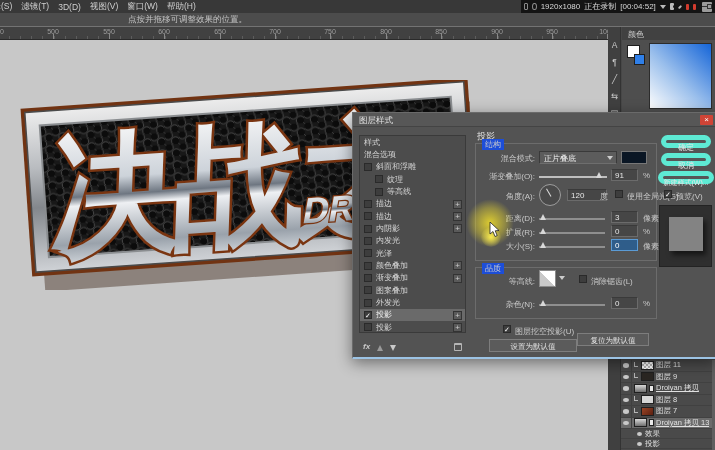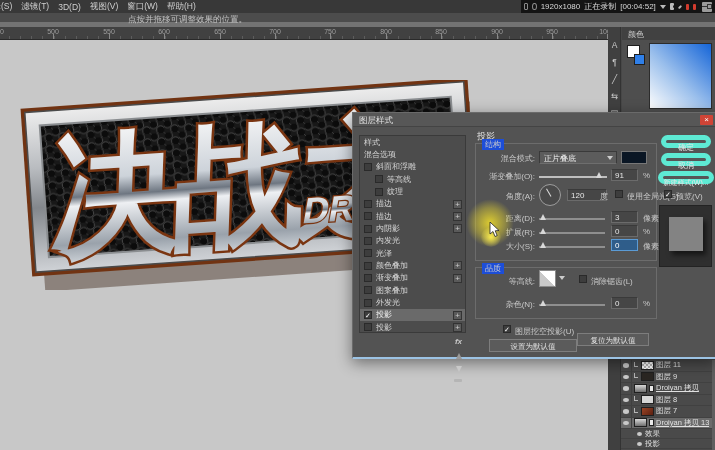--- a/index.html
+++ b/index.html
@@ -22,21 +22,21 @@
   .rec-cam{width:9px;height:7px;background:#bbb;border-radius:1px;position:relative;}
   .rec-cam::after{content:"";position:absolute;left:3px;top:2px;width:3px;height:3px;border-radius:50%;background:#141414;}
   .rec-pen{width:9px;height:2px;background:#bbb;transform:rotate(-45deg);border-radius:1px;}
   .rec-dot{width:6px;height:6px;background:#d23b2e;border-radius:1px;}
   .win-ctl{margin-left:2px;width:22px;height:10px;background:#9a9a9a;border-radius:1px;display:flex;align-items:center;justify-content:space-evenly;}
   .win-min{width:5px;height:1px;background:#333;}
   .win-res{width:5px;height:5px;border:1px solid #333;}
 
   
   .optionsbar{position:absolute;left:0;top:13px;width:715px;height:14px;background:#4c4c4c;
-              border-bottom:5px solid #737373;z-index:2;}
+              border-bottom:1px solid #737373;z-index:2;}
   .opt-hint{position:absolute;left:128px;top:1px;font-size:8.5px;color:#c3c3c3;}
 
   
   .ruler{position:absolute;left:0;top:27px;width:608px;height:13px;background:#414141;
          border-bottom:1px solid #2a2a2a;overflow:hidden;z-index:2;}
   .ruler::before{content:"";position:absolute;left:-2px;right:0;bottom:0;height:3px;
          background:repeating-linear-gradient(90deg,#5d5d5d 0 1px,transparent 1px 11.1px);}
   .rlab{position:absolute;top:1px;width:24px;text-align:center;font-size:7px;color:#9d9d9d;}
   .rlab::after{content:"";position:absolute;left:50%;bottom:-4px;width:1px;height:5px;background:#8a8a8a;}
 
@@ -91,21 +91,21 @@
           font-size:8px;color:#d5d5d5;white-space:nowrap;}
   .ls-row.sel{background:#6a6a6a;color:#f0f0f0;}
   .ls-row.ind{padding-left:15px;}
   .cb{width:8px;height:8px;background:#3d3d3d;border:1px solid #2a2a2a;margin-right:4px;flex:none;
       font-size:7px;line-height:7px;color:#fff;text-align:center;}
   .cb.on::after{content:"✓";}
   .plus{position:absolute;right:3px;top:2px;width:9px;height:9px;background:#5a5a5a;border:1px solid #333;
         color:#ccc;font-size:8px;line-height:7px;text-align:center;}
   .plus::after{content:"+";}
   .ls-foot{position:absolute;left:6px;top:224px;width:107px;height:14px;display:flex;align-items:flex-end;gap:7px;
-           padding:0 4px;font-size:8px;color:#c9c9c9;flex-direction:column;}
+           padding:0 4px;font-size:8px;color:#c9c9c9;}
   .fx-lbl{font-style:italic;font-weight:bold;}
   .arr-up{width:0;height:0;border-left:3.5px solid transparent;border-right:3.5px solid transparent;border-bottom:6px solid #9a9a9a;}
   .arr-dn{width:0;height:0;border-left:3.5px solid transparent;border-right:3.5px solid transparent;border-top:6px solid #c9c9c9;}
   .trash{margin-left:auto;width:8px;height:8px;border:1px solid #b5b5b5;border-top:2px solid #b5b5b5;border-radius:1px;}
 
   
   .sec-head{position:absolute;left:124px;top:17px;font-size:9px;color:#e4e4e4;}
   .fset{position:absolute;border:1px solid #6c6c6c;}
   .legend{position:absolute;left:6px;top:-5px;background:#1d4ed8;padding:0 3px;font-size:8px;color:#cccccc;}
   .flabel{position:absolute;width:64px;text-align:right;font-size:8px;color:#c8c8c8;}
@@ -324,25 +324,25 @@
         </div>
       <div class="ls-row">
           <span class="lbl">混合选项</span>
         </div>
       <div class="ls-row">
           <span class="cb"></span>
           <span class="lbl">斜面和浮雕</span>
         </div>
       <div class="ls-row ind">
           <span class="cb"></span>
+          <span class="lbl">纹理</span>
+        </div>
+      <div class="ls-row ind">
+          <span class="cb"></span>
           <span class="lbl">等高线</span>
-        </div>
-      <div class="ls-row ind">
-          <span class="cb"></span>
-          <span class="lbl">纹理</span>
         </div>
       <div class="ls-row">
           <span class="cb"></span>
           <span class="lbl">描边</span>
           <span class="plus"></span>
         </div>
       <div class="ls-row">
           <span class="cb"></span>
           <span class="lbl">描边</span>
           <span class="plus"></span>

